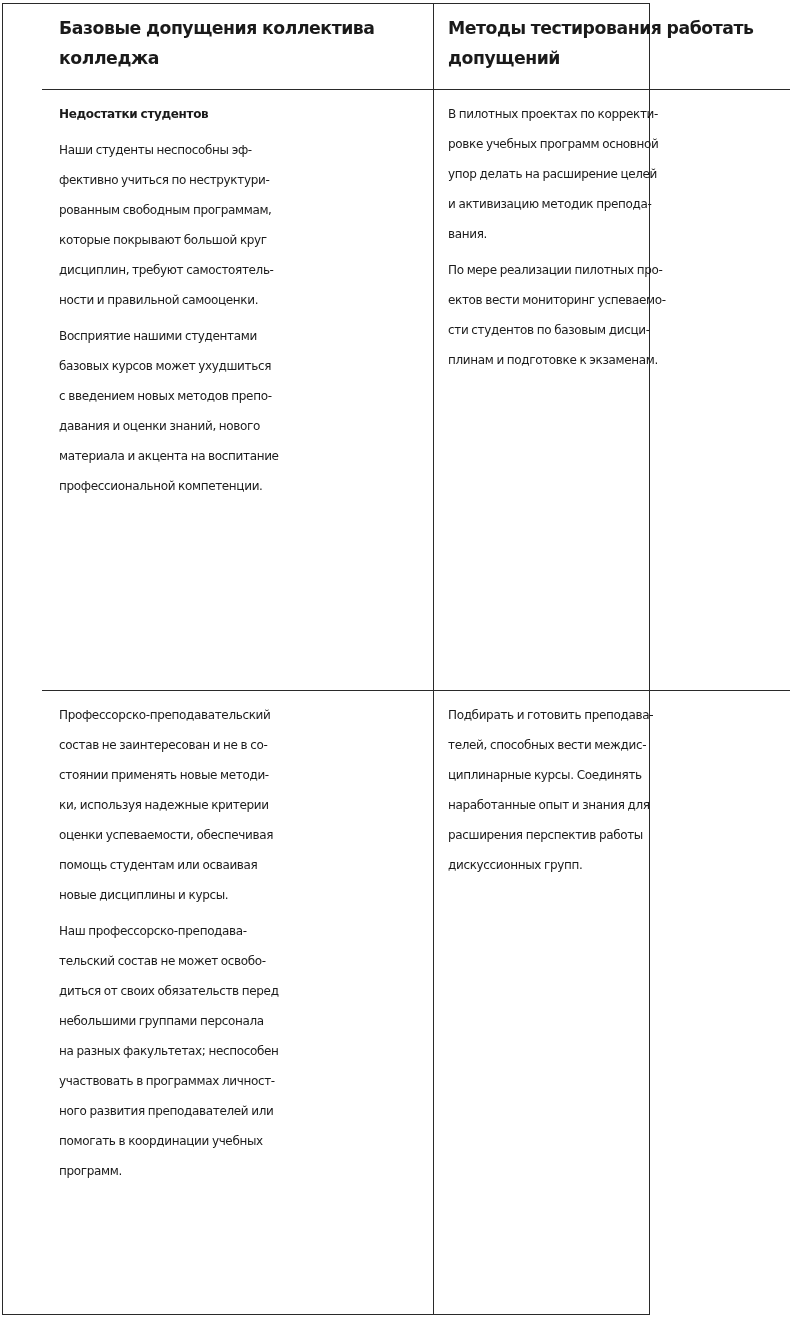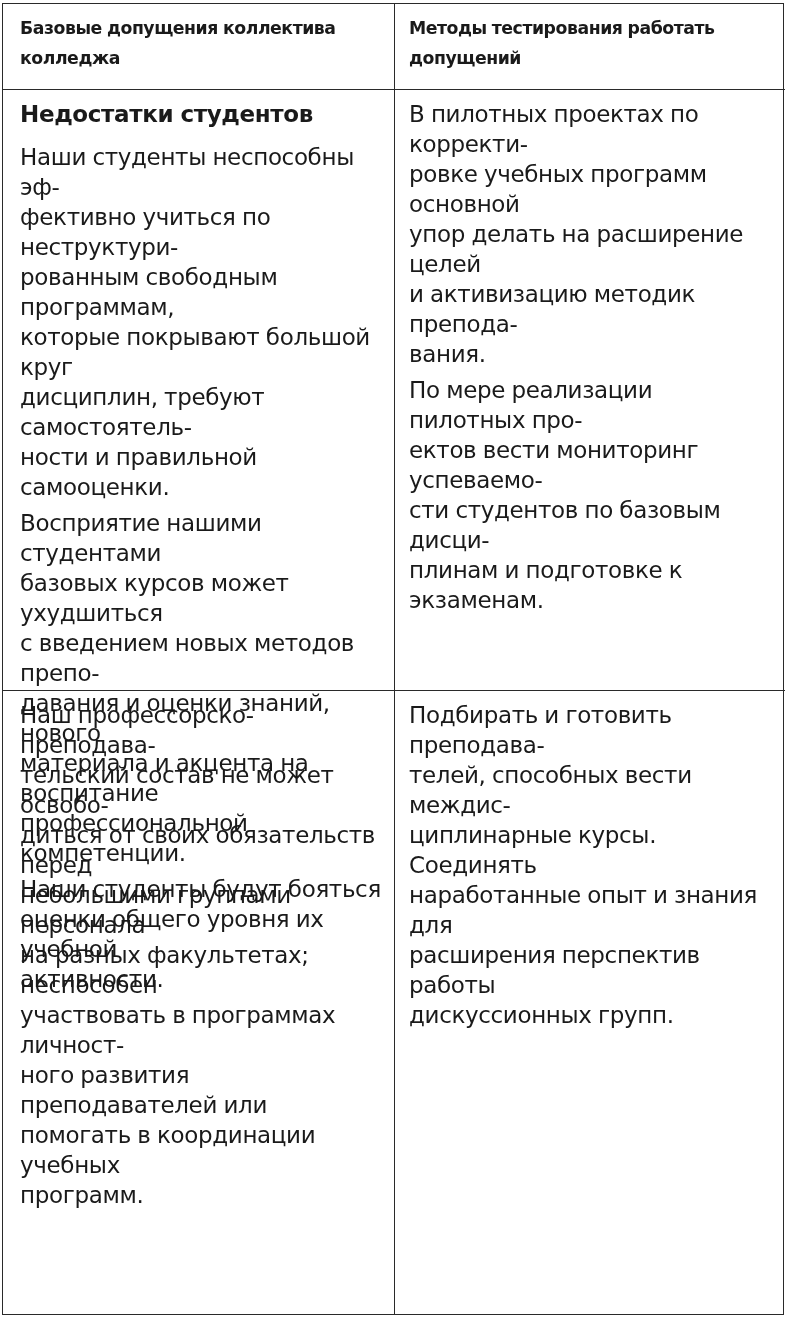--- a/index.html
+++ b/index.html
@@ -12,32 +12,33 @@
       height: 1319px;
       position: relative;
       overflow: hidden;
       font-family: "DejaVu Sans", sans-serif;
       color: #1a1a1a;
     }
     .table {
       position: absolute;
       left: 2px;
       top: 3px;
-      width: 782px;
+      width: 648px;
       height: 1312px;
       border: 1.5px solid #2a2a2a;
       box-sizing: border-box;
       display: grid;
       grid-template-columns: 392px 390px;
       grid-template-rows: 85px 601px auto;
+      padding-left: 39px;
     }
     .cell {
       box-sizing: border-box;
       padding: 9px 12px 0 17px;
-      font-size: 23px;
+      font-size: 12px;
       line-height: 30px;
       letter-spacing: -0.35px;
       word-spacing: -0.5px;
     }
     .cell.left { border-right: 1.5px solid #2a2a2a; }
     .cell.top-border { border-top: 1.5px solid #2a2a2a; }
     .cell.right { padding-left: 14px; }
     .hdr {
       font-weight: bold;
       font-size: 17.3px;
@@ -46,21 +47,21 @@
     }
     .section-title {
       font-weight: bold;
       margin: 0;
       line-height: 30px;
     }
     p {
       margin: 0 0 6px 0;
       white-space: pre-line;
     }
-    .section-title + p { margin-top: 13px; }
+    .section-title + p { margin-top: 6px; }
   </style>
 </head>
 <body>
 
 <div class="table">
 
   <div class="cell left hdr">
     <p>Базовые допущения коллектива
 колледжа</p>
   </div>
@@ -76,37 +77,41 @@
 рованным свободным программам,
 которые покрывают большой круг
 дисциплин, требуют самостоятель-
 ности и правильной самооценки.</p>
     <p>Восприятие нашими студентами
 базовых курсов может ухудшиться
 с введением новых методов препо-
 давания и оценки знаний, нового
 материала и акцента на воспитание
 профессиональной компетенции.</p>
-    <p>Наши студенты будут бояться
-оценки общего уровня их учебной
-активности.</p>
   </div>
   <div class="cell right top-border">
     <p>В пилотных проектах по корректи-
 ровке учебных программ основной
 упор делать на расширение целей
 и активизацию методик препода-
 вания.</p>
     <p>По мере реализации пилотных про-
 ектов вести мониторинг успеваемо-
 сти студентов по базовым дисци-
 плинам и подготовке к экзаменам.</p>
   </div>
 
   <div class="cell left top-border">
+    <p>Профессорско-преподавательский
+состав не заинтересован и не в со-
+стоянии применять новые методи-
+ки, используя надежные критерии
+оценки успеваемости, обеспечивая
+помощь студентам или осваивая
+новые дисциплины и курсы.</p>
     <p>Наш профессорско-преподава-
 тельский состав не может освобо-
 диться от своих обязательств перед
 небольшими группами персонала
 на разных факультетах; неспособен
 участвовать в программах личност-
 ного развития преподавателей или
 помогать в координации учебных
 программ.</p>
   </div>

